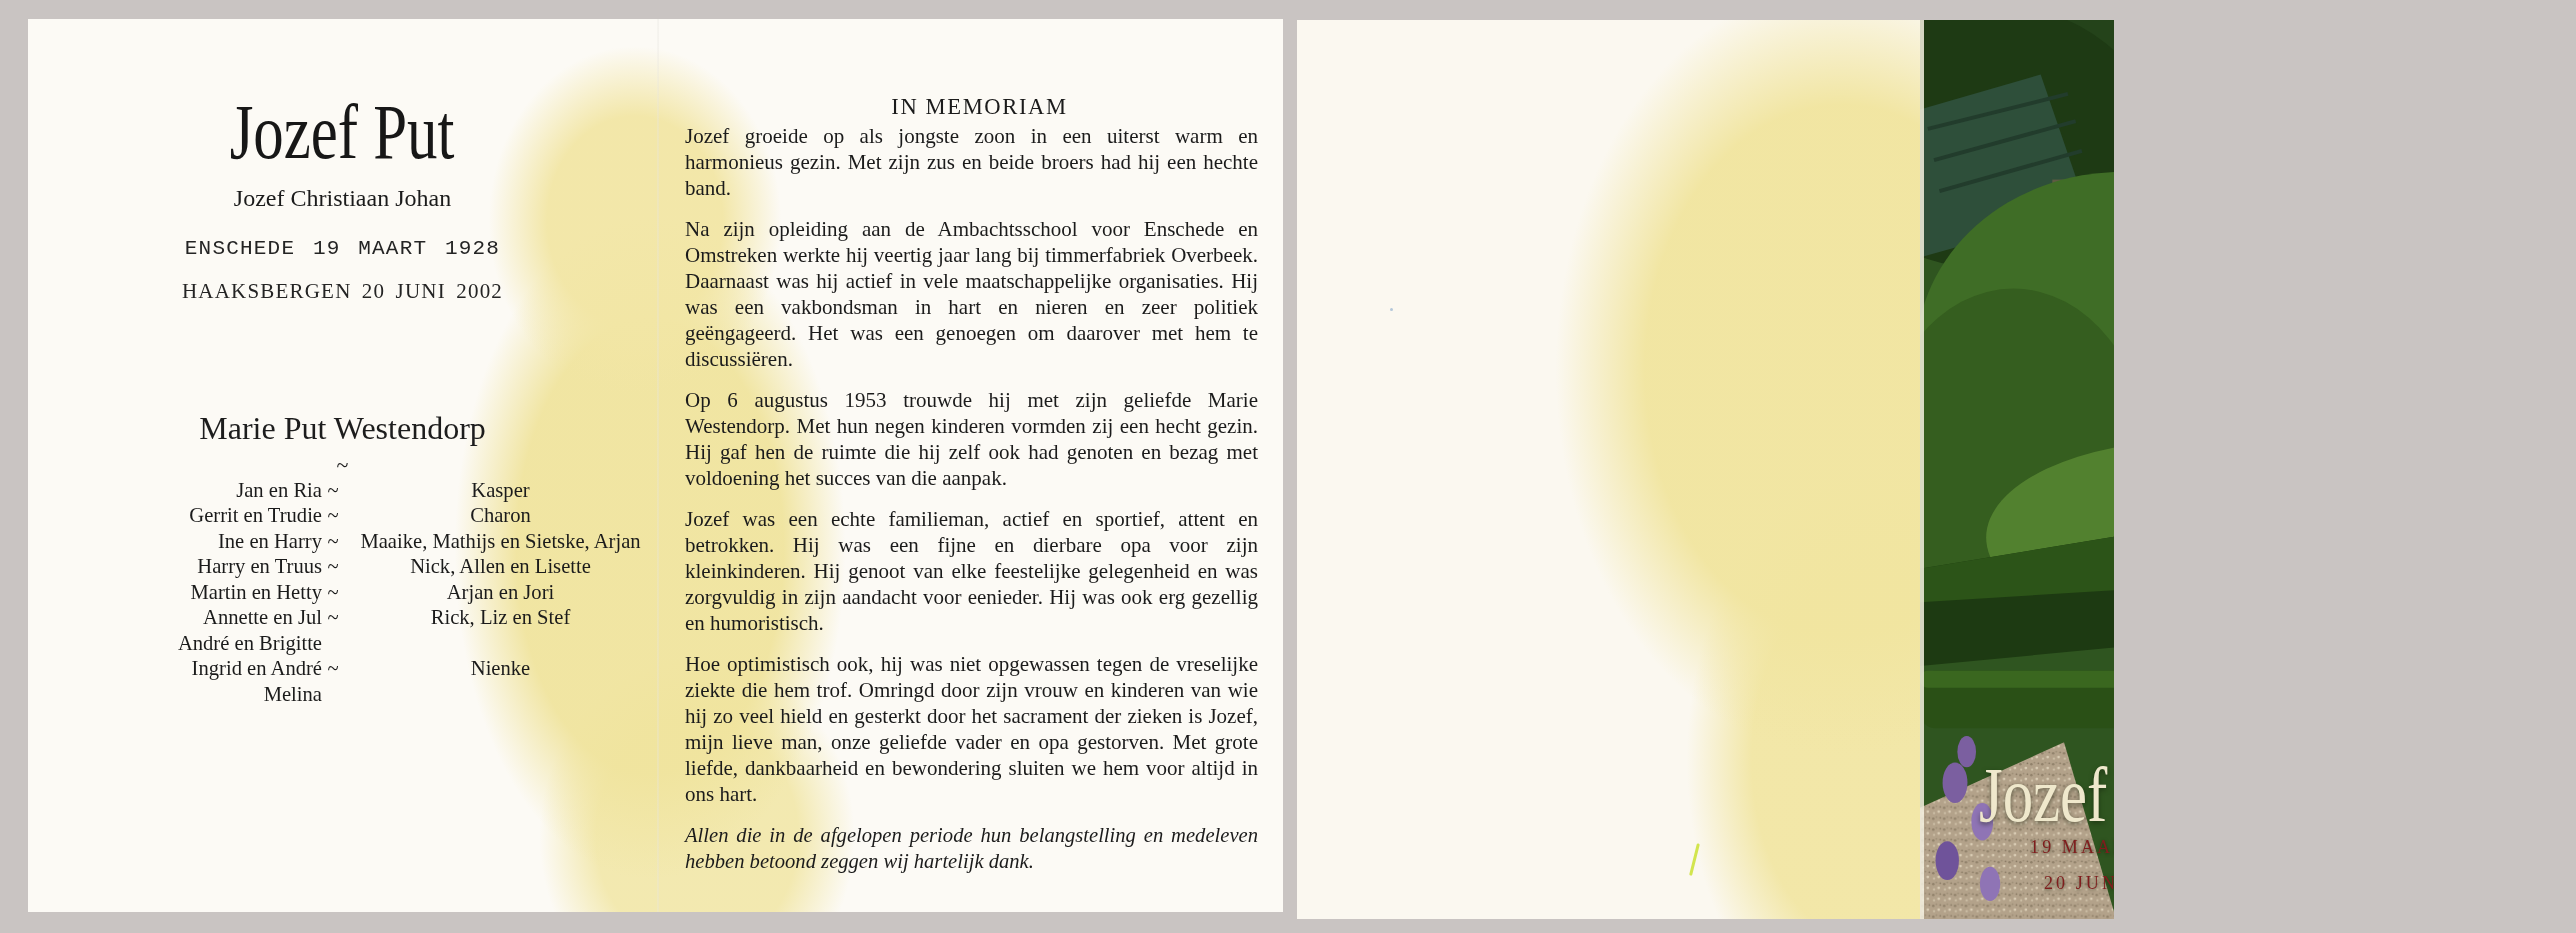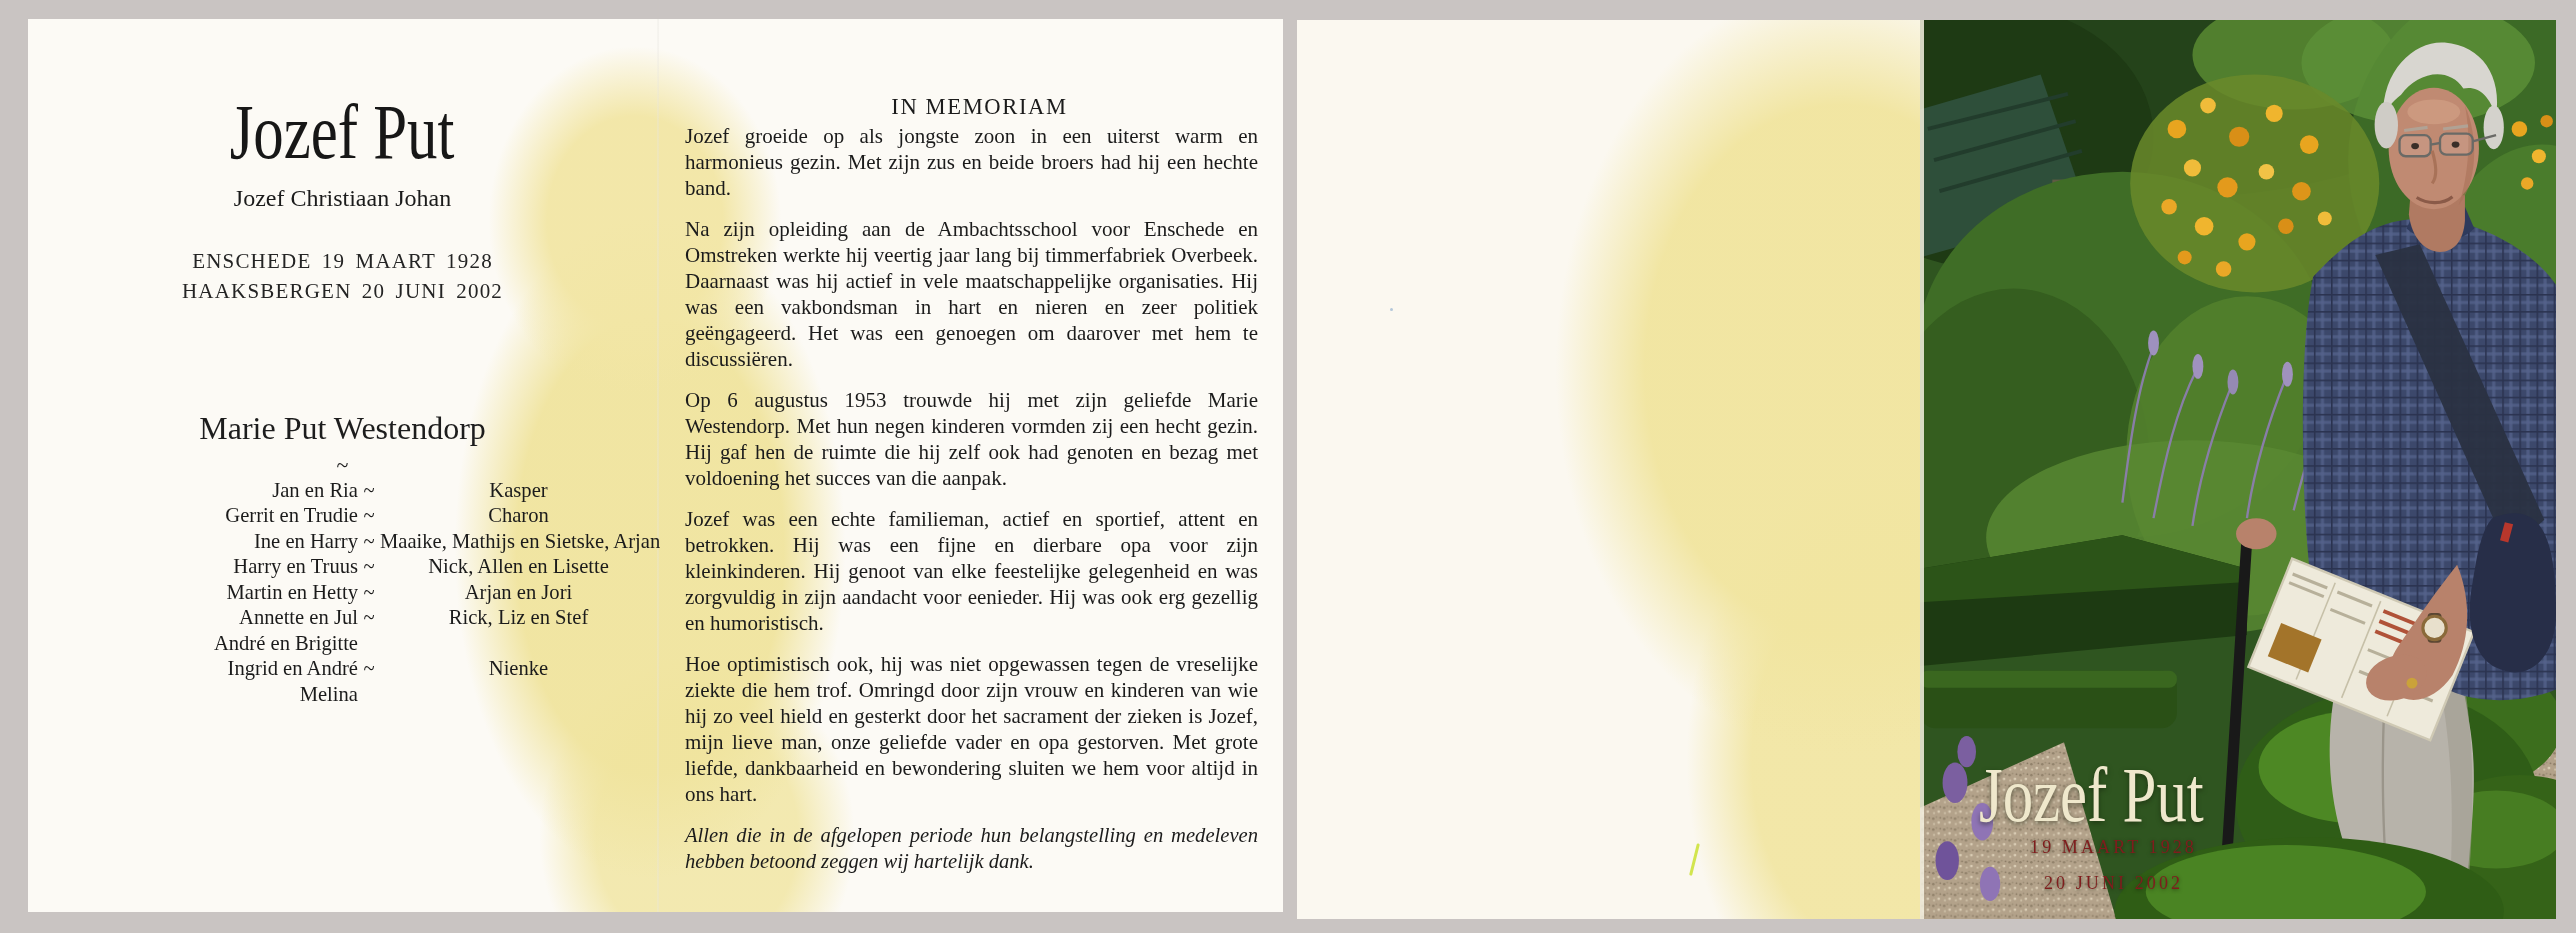--- a/index.html
+++ b/index.html
@@ -1,16 +1,16 @@
 <!DOCTYPE html>
 <html style="font-size:12.4px"><head>
 <meta charset="utf-8">
 <style>
   html,body{margin:0;padding:0;background:#c9c4c2;}
-  .stage{position:relative;width:2576px;height:934px;background:#c9c4c2;overflow:hidden;
+  .stage{position:relative;width:2114px;height:934px;background:#c9c4c2;overflow:hidden;
          font-family:"Liberation Serif","DejaVu Serif",serif;color:#1b1b1b;}
   .card{position:absolute;background:#fcfaf5;overflow:hidden;}
   .card-inside{left:28px;top:18.7px;width:1255px;height:893px;}
   .card-cover{left:1297px;top:19.5px;width:1259px;height:899px;background:#fbf8f0;}
 
   
   .stain-inside{position:absolute;left:0;top:0;width:100%;height:100%;pointer-events:none;
     background:
       radial-gradient(ellipse 195px 233px at 607px 202px, rgba(242,230,165,.95) 0 45%, rgba(242,230,165,0) 75%),
       radial-gradient(ellipse 257px 436px at 622px 529px, rgba(240,228,158,.95) 0 52%, rgba(240,228,158,0) 76%),
@@ -22,26 +22,26 @@
   .fold-line{position:absolute;top:0;width:2.3px;height:100%;
     background:linear-gradient(to right, rgba(120,110,80,.10), rgba(255,255,255,.5), rgba(120,110,80,.12));}
 
   
   .panel-names{position:absolute;left:0;top:0;width:629px;height:100%;text-align:center;}
   .name-title{position:absolute;left:0;top:72px;width:100%;font-size:78px;line-height:82px;
     letter-spacing:0px;color:#171717;}
   .name-title>span{display:inline-block;transform:scaleX(.78);transform-origin:center;}
   .name-sub{position:absolute;left:0;top:166px;width:100%;font-size:24px;}
   .date-line{position:absolute;left:0;width:100%;font-size:21px;letter-spacing:1.2px;word-spacing:3.9px;color:#242424;}
-  .date-birth{top:230px;}
+  .date-birth{top:218px;font-family:Liberation Mono, monospace;}
   .date-death{top:260px;}
   .widow-name{position:absolute;left:0;top:391px;width:100%;font-size:32px;color:#1d1d1d;}
   .tilde-solo{position:absolute;left:0;top:433px;width:100%;font-size:22px;}
   .family-list{position:absolute;left:0;top:459px;width:100%;font-size:20.6px;line-height:25.5px;}
-  .family-row{display:grid;grid-template-columns:294px 22px 1fr;white-space:nowrap;padding-left:36px;}
+  .family-row{display:grid;grid-template-columns:294px 22px 1fr;white-space:nowrap;}
   .fam-left{text-align:right;}
   .fam-sep{text-align:center;}
   .fam-right{text-align:center;}
 
   
   .panel-memoriam{position:absolute;left:657px;top:0;width:573px;height:100%;}
   .in-memoriam{margin:8px;position:absolute;top:67px;left:0;width:100%;text-align:center;
     font-size:22.6px;letter-spacing:1.6px;font-weight:normal;}
   .mem-paragraphs{position:absolute;top:104px;left:0;width:100%;}
   .mem-par{margin:0 0 15px 0;font-size:21px;line-height:26px;text-align:justify;}

